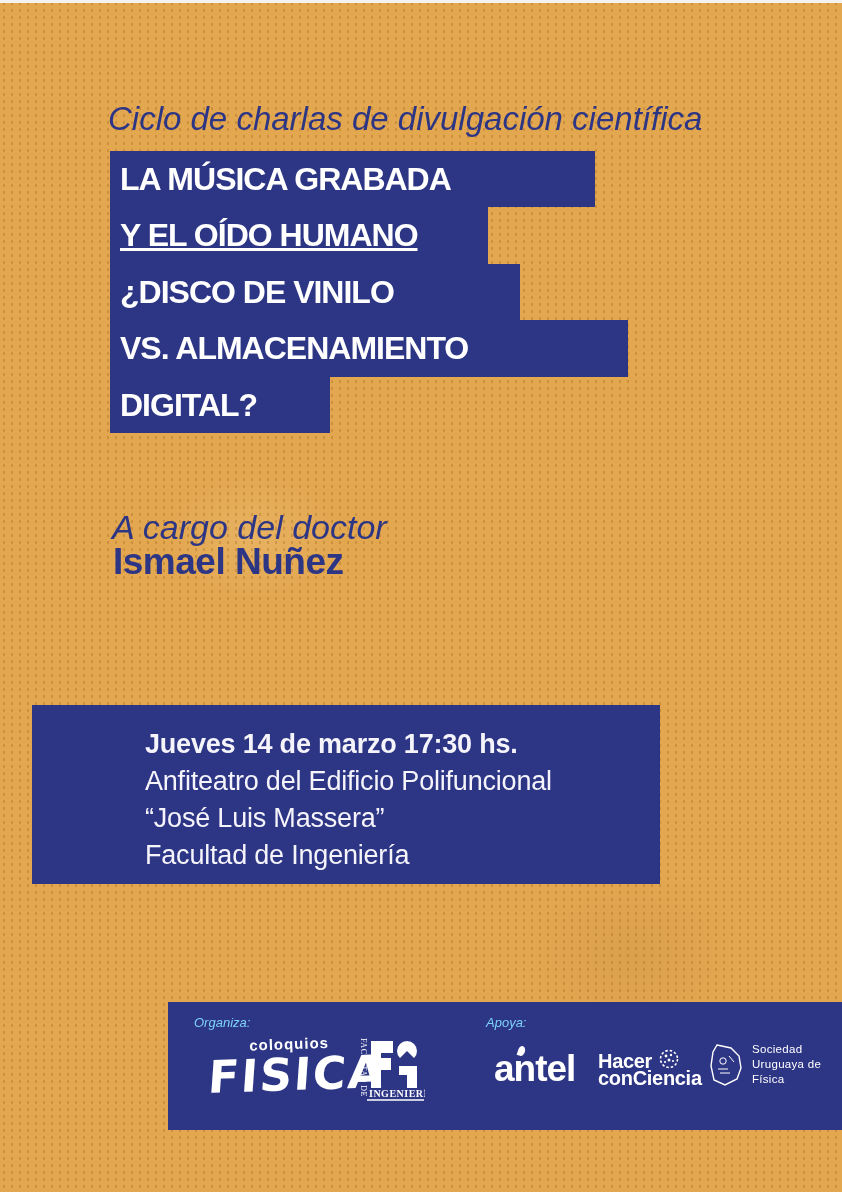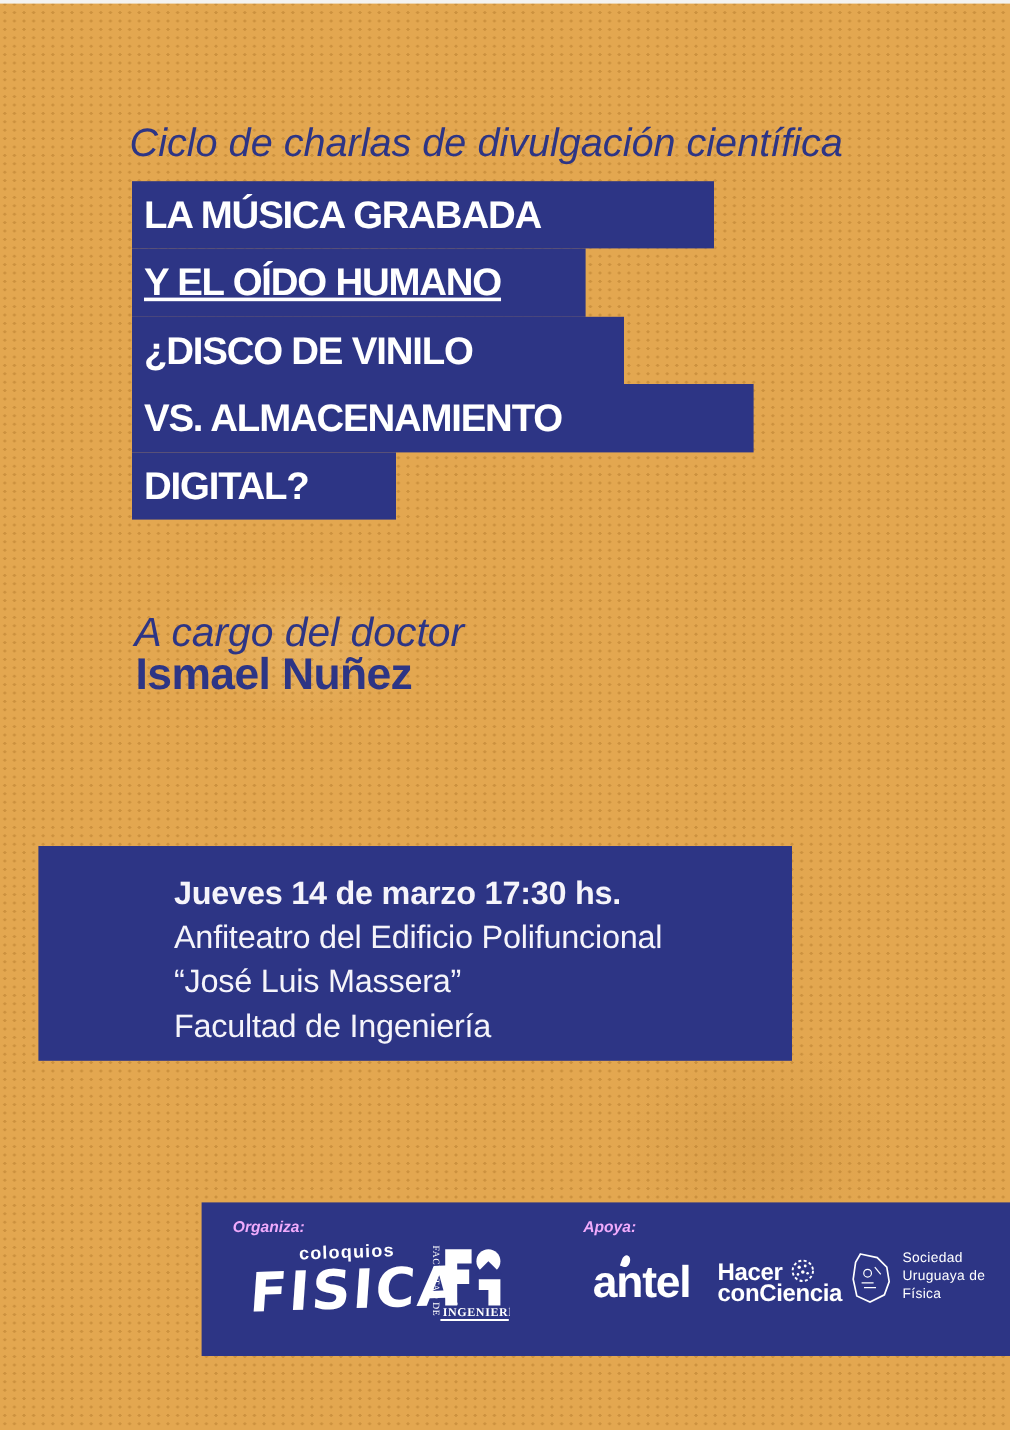--- a/index.html
+++ b/index.html
@@ -43,21 +43,21 @@
     padding:21px 0 0 113px;
     margin-left:32px;
   }
   .event-line{font-size:27px;line-height:37px;font-weight:400;letter-spacing:-0.2px;}
   .event-line.bold{font-weight:700;}
   .footer-bar{
     position:absolute;left:168px;top:1002px;width:674px;height:128px;
     background:#2d3585;color:#ffffff;
   }
   .section-label{
-    position:absolute;font-size:13px;font-style:italic;font-weight:700;color:#f0abfc;
+    position:absolute;font-size:13px;font-style:italic;font-weight:400;color:#7dd3fc;
   }
   .label-organiza{left:26px;top:13px;}
   .label-apoya{left:318px;top:13px;}
   
   .coloquios-logo{position:absolute;left:40px;top:34px;transform:rotate(-2deg);}
   .coloquios-top{font-size:15px;font-weight:700;letter-spacing:1px;margin-left:42px;line-height:15px;}
   .coloquios-main{
     font-family:"DejaVu Sans",sans-serif;font-weight:700;font-size:45px;line-height:48px;
     transform:skewX(-6deg);letter-spacing:2px;
   }

